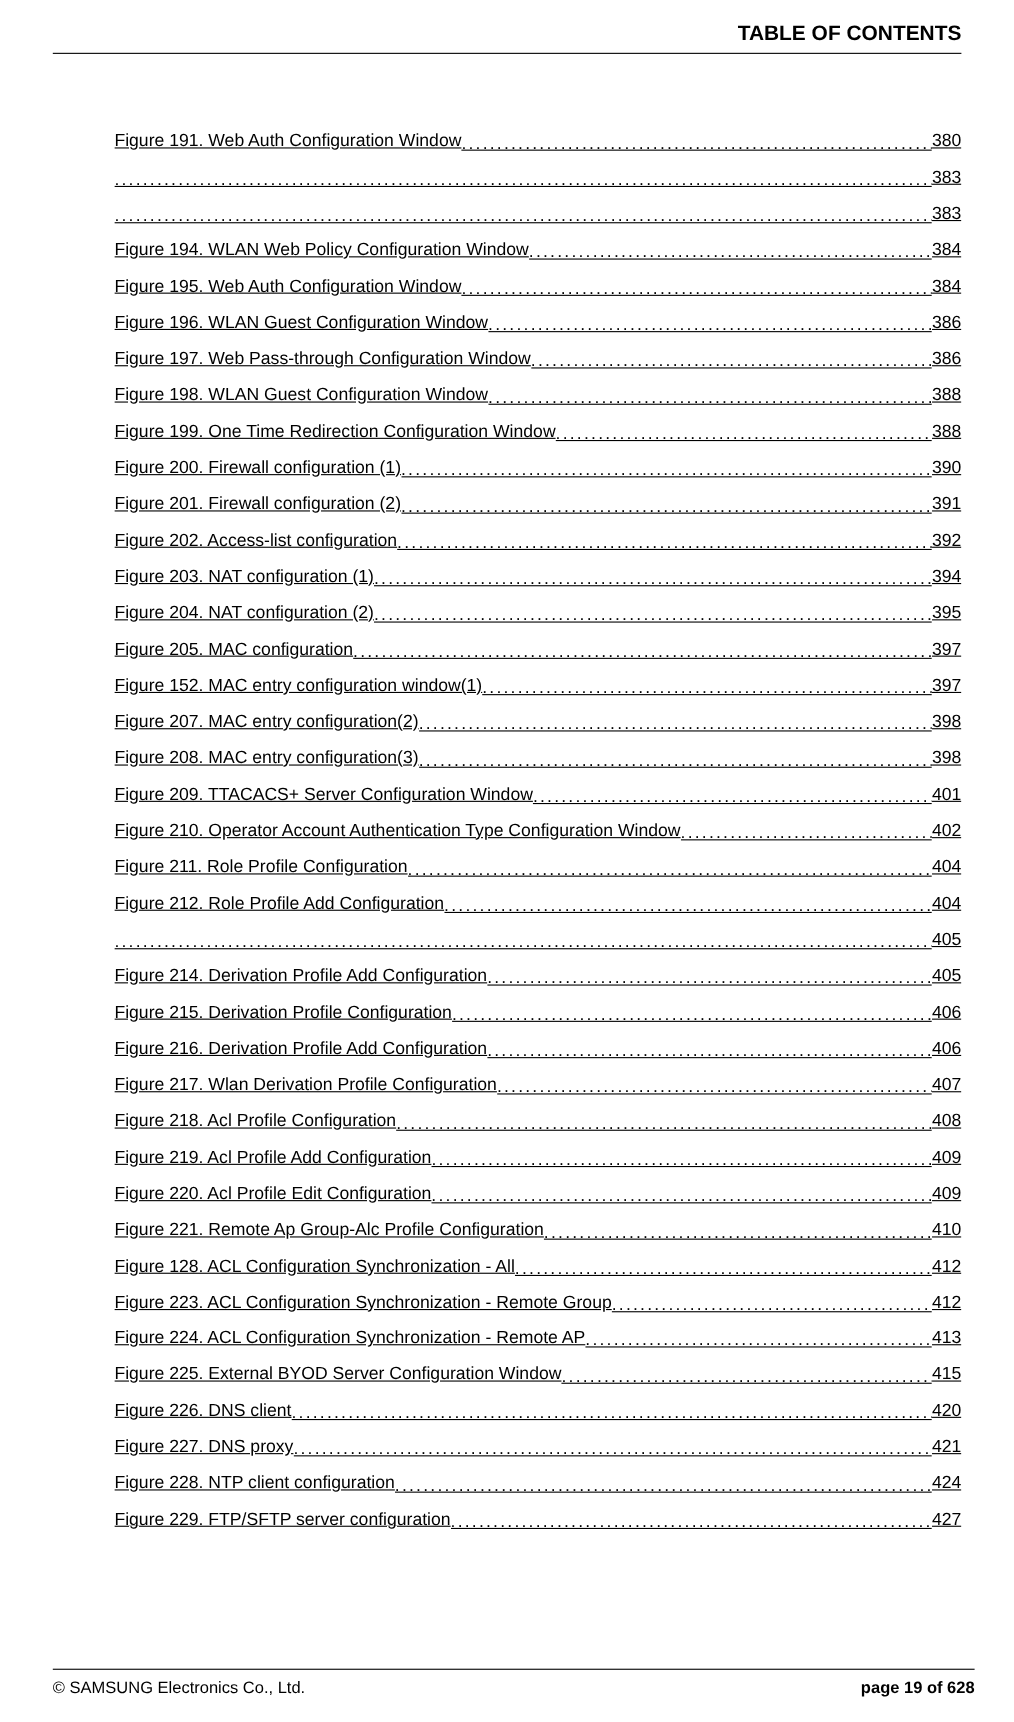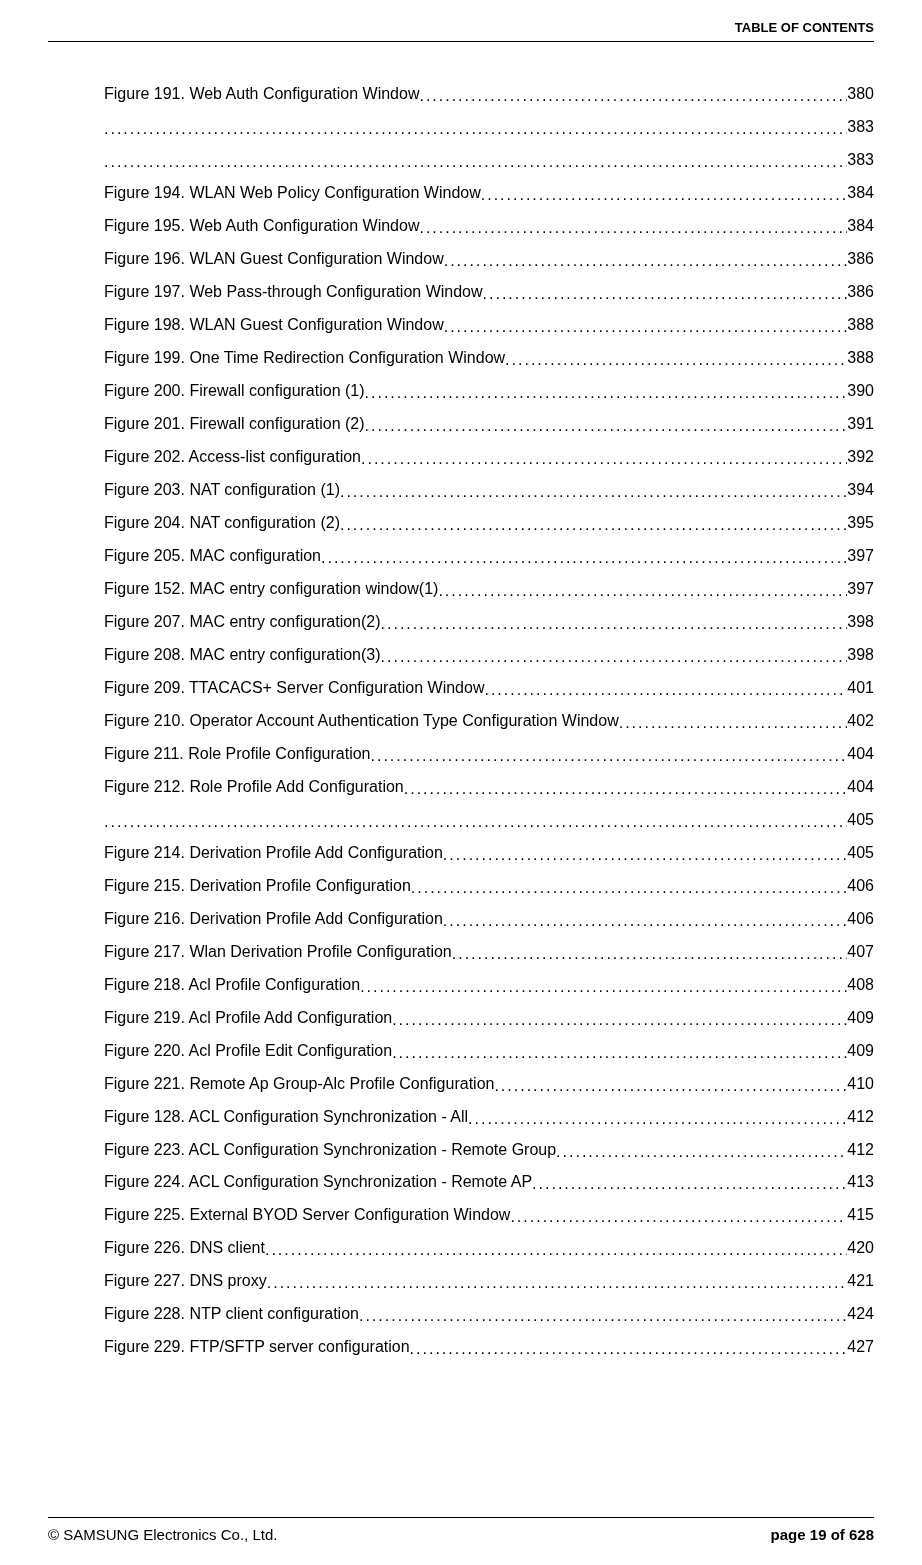--- a/index.html
+++ b/index.html
@@ -8,28 +8,29 @@
       background: #fff;
       color: #000;
       width: 922px;
       height: 1565px;
       position: relative;
       padding: 20px 48px 20px 48px;
     }
     .header {
       text-align: right;
       font-weight: bold;
-      font-size: 13px;
+      font-size: 19px;
       padding-bottom: 6px;
       border-bottom: 1.5px solid #000;
-      margin-bottom: 42px;
+      margin-bottom: 70px;
     }
     .toc-list {
       padding-left: 56px;
       padding-right: 0;
+      text-decoration: underline;
     }
     .toc-row {
       display: flex;
       align-items: baseline;
       font-size: 16px;
       line-height: 1.2;
       margin-bottom: 13.8px;
       white-space: nowrap;
       overflow: hidden;
     }
@@ -45,21 +46,21 @@
       position: relative;
       top: 2px;
     }
     .toc-page {
       flex-shrink: 0;
     }
     .footer {
       position: absolute;
       bottom: 22px;
       left: 48px;
-      right: 48px;
+      right: 36px;
       border-top: 1.5px solid #000;
       padding-top: 8px;
       display: flex;
       justify-content: space-between;
       font-size: 15px;
       margin-top: 47px;
     }
     .footer-left { }
     .footer-right { font-weight: bold; text-align: right; }
   </style>

